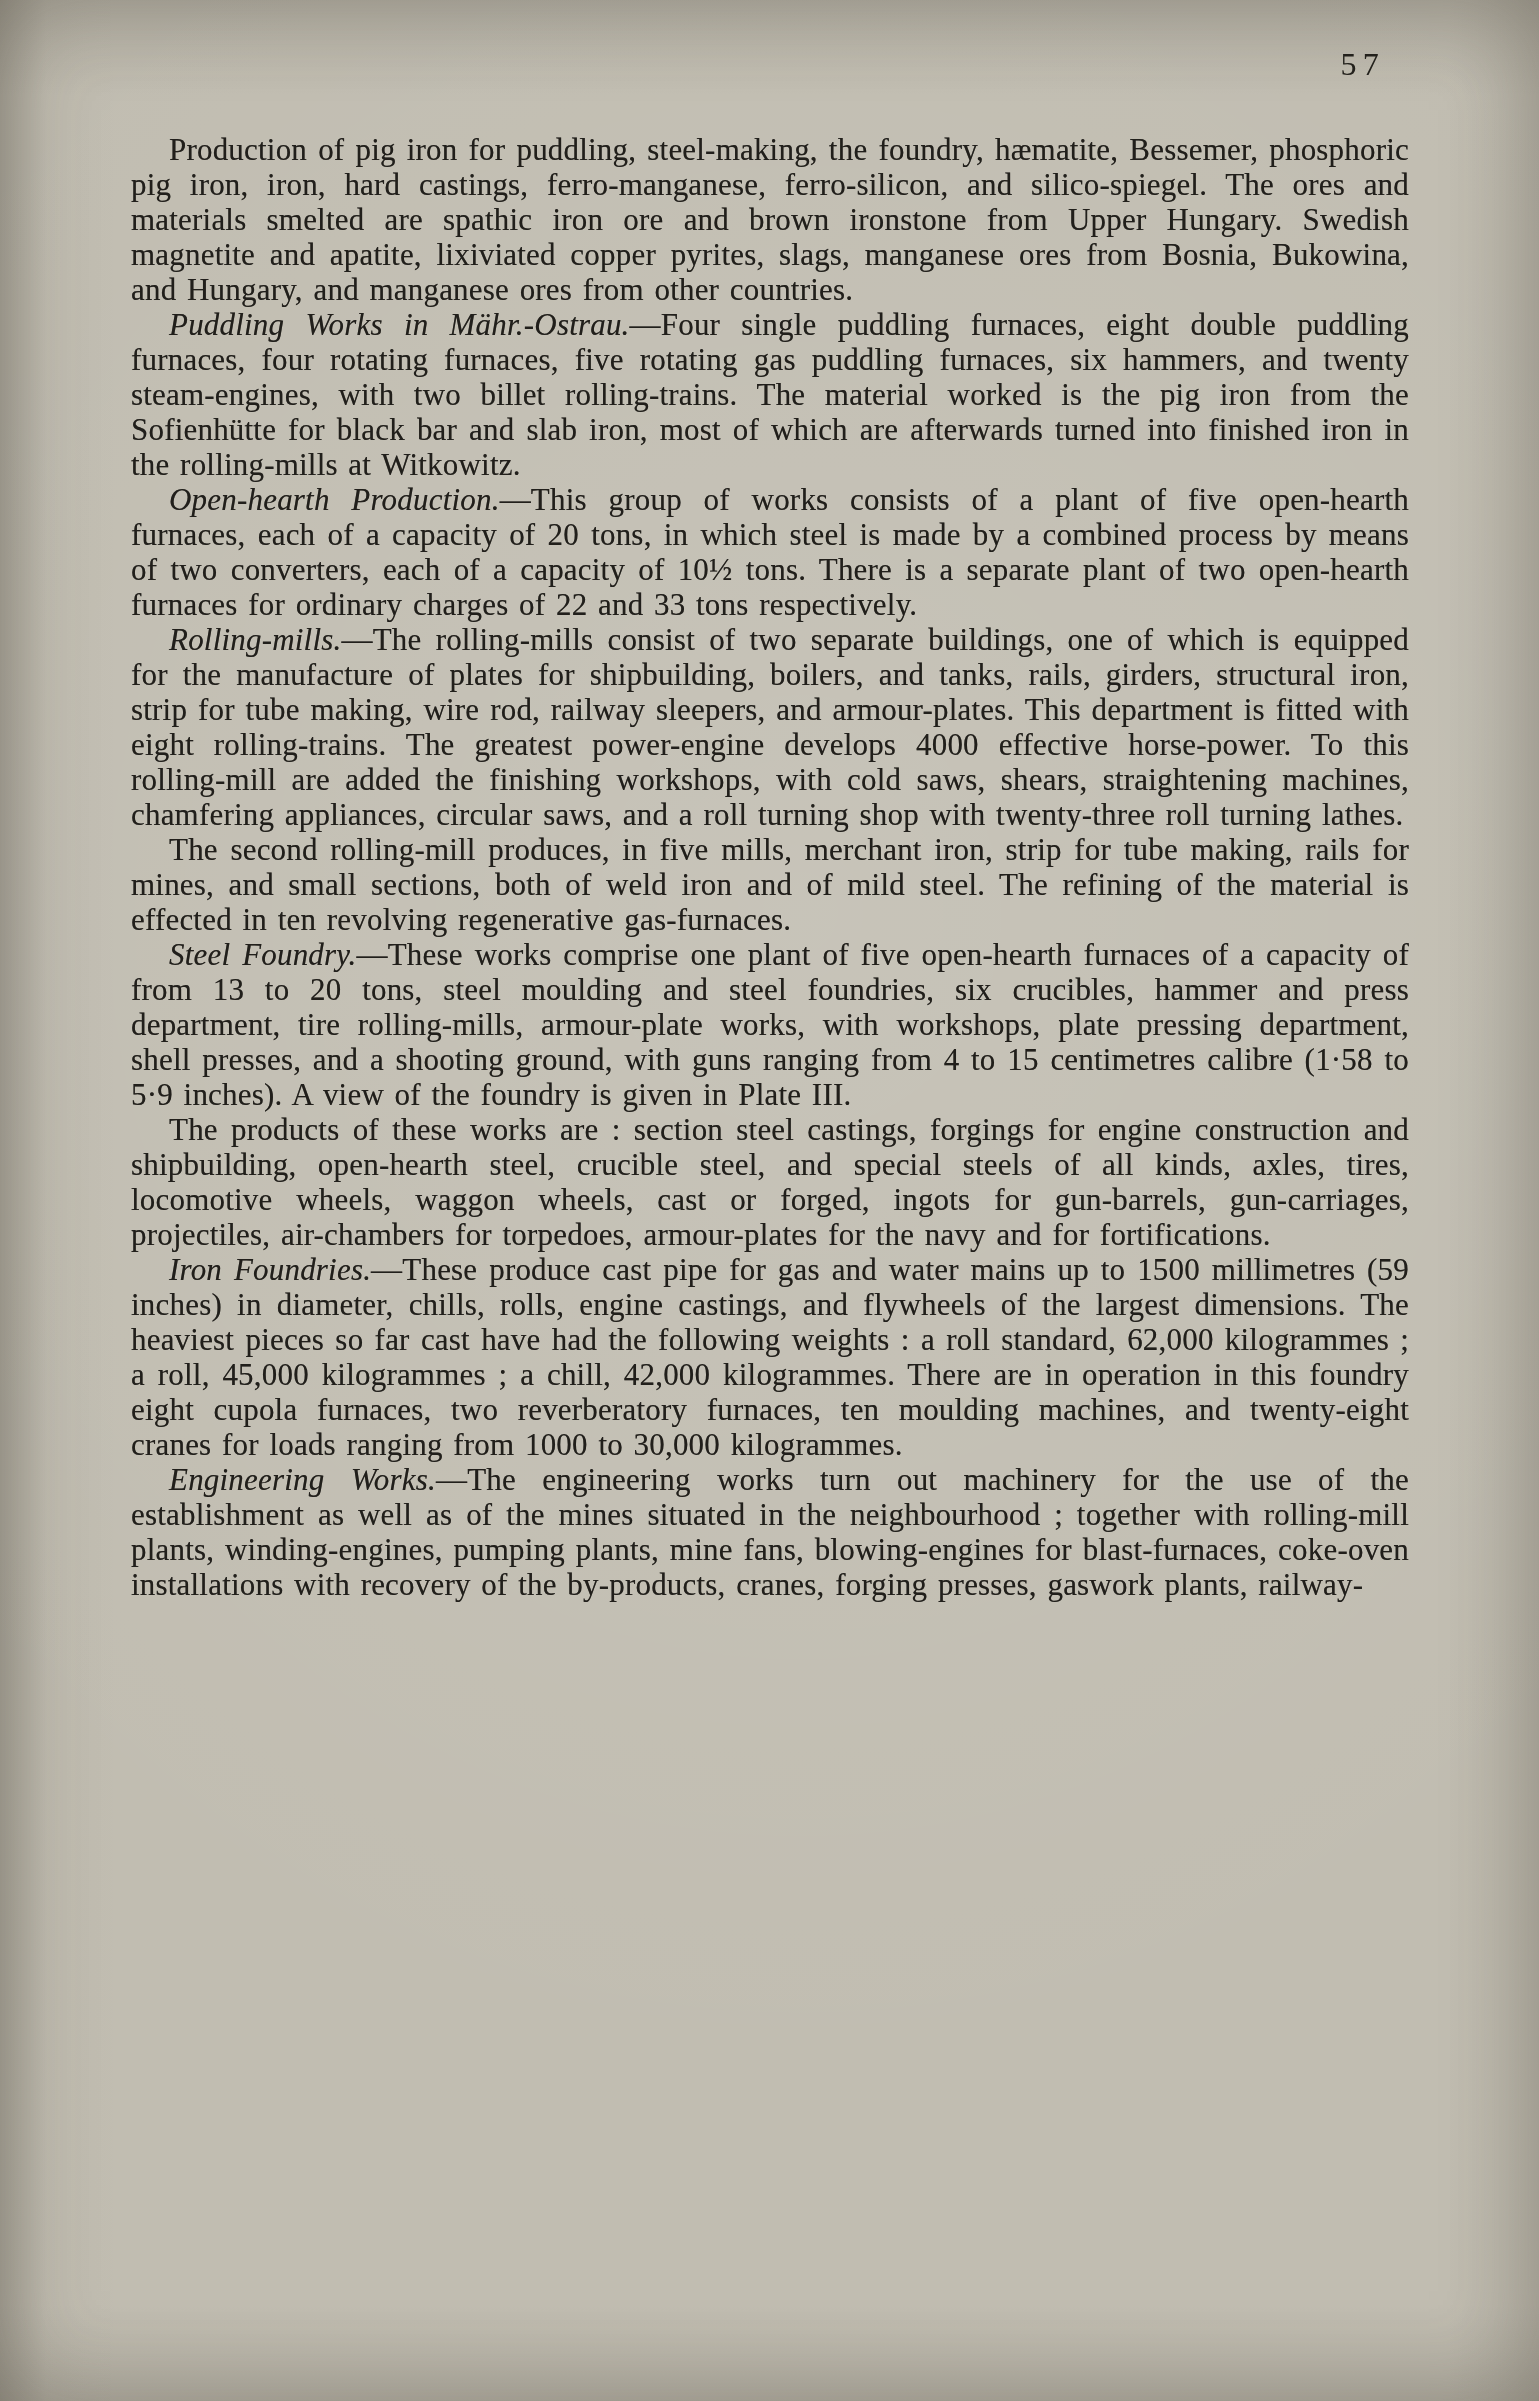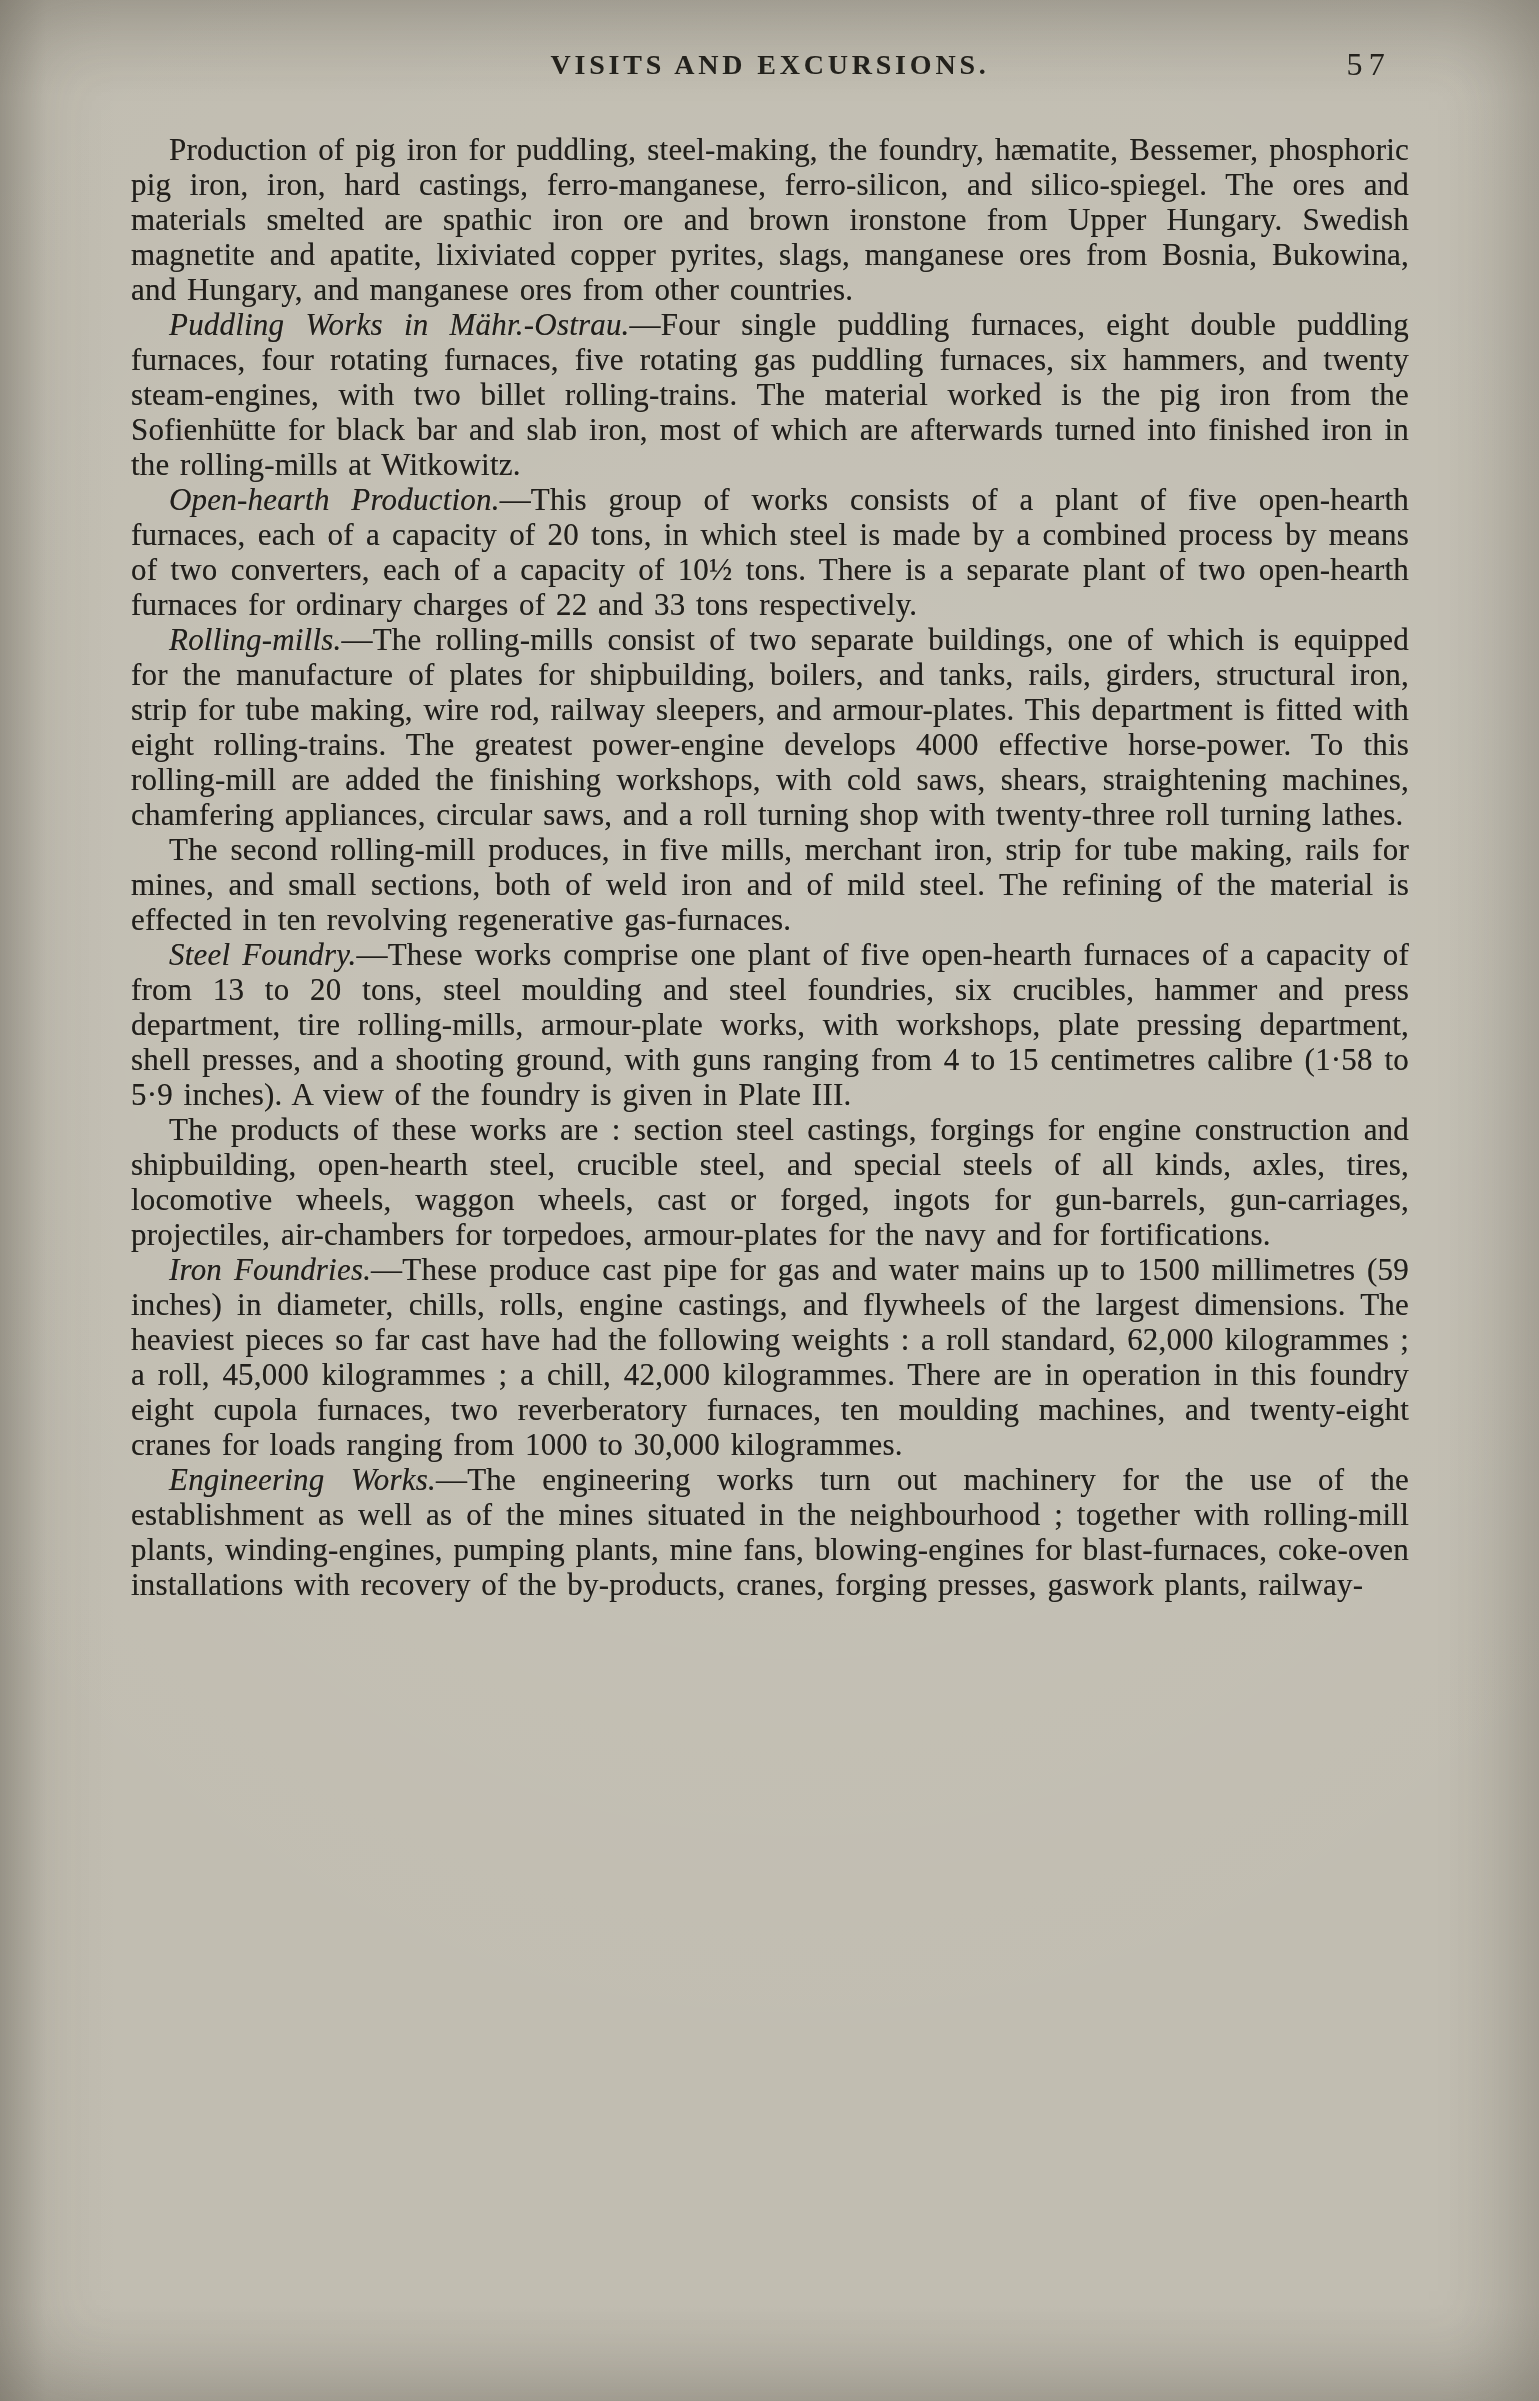--- a/index.html
+++ b/index.html
@@ -32,21 +32,21 @@
   .running-title {
     margin: 0;
     text-align: center;
     font-size: 28px;
     font-weight: bold;
     letter-spacing: 3.8px;
     color: #23211c;
   }
   .page-num {
     position: absolute;
-    right: 18px;
+    right: 24px;
     top: -3.1px;
     font-size: 32px;
     letter-spacing: 6.2px;
     color: #23211c;
   }
   .body-text {
     position: absolute;
     top: 132px;
     left: 131px;
     width: 1278px;
@@ -64,21 +64,20 @@
   .lead {
     font-style: italic;
   }
 </style>
 </head>
 <body>
 
 <div class="scan">
 
   <div class="page-header">
-    <h1 class="running-title">VISITS AND EXCURSIONS.</h1>
     <span class="page-num">57</span>
   </div>
 
   <main class="body-text">
     <p><i class="lead"></i><span>Production of pig iron for puddling, steel-making, the foundry, hæmatite, Bessemer, phosphoric pig iron, iron, hard castings, ferro-manganese, ferro-silicon, and silico-spiegel. The ores and materials smelted are spathic iron ore and brown ironstone from Upper Hungary. Swedish magnetite and apatite, lixiviated copper pyrites, slags, manganese ores from Bosnia, Bukowina, and Hungary, and manganese ores from other countries.</span></p>
     <p><i class="lead">Puddling Works in Mähr.-Ostrau.</i><span>—Four single puddling furnaces, eight double puddling furnaces, four rotating furnaces, five rotating gas puddling furnaces, six hammers, and twenty steam-engines, with two billet rolling-trains. The material worked is the pig iron from the Sofienhütte for black bar and slab iron, most of which are afterwards turned into finished iron in the rolling-mills at Witkowitz.</span></p>
     <p><i class="lead">Open-hearth Production.</i><span>—This group of works consists of a plant of five open-hearth furnaces, each of a capacity of 20 tons, in which steel is made by a combined process by means of two converters, each of a capacity of 10½ tons. There is a separate plant of two open-hearth furnaces for ordinary charges of 22 and 33 tons respectively.</span></p>
     <p><i class="lead">Rolling-mills.</i><span>—The rolling-mills consist of two separate buildings, one of which is equipped for the manufacture of plates for shipbuilding, boilers, and tanks, rails, girders, structural iron, strip for tube making, wire rod, railway sleepers, and armour-plates. This department is fitted with eight rolling-trains. The greatest power-engine develops 4000 effective horse-power. To this rolling-mill are added the finishing workshops, with cold saws, shears, straightening machines, chamfering appliances, circular saws, and a roll turning shop with twenty-three roll turning lathes.</span></p>
     <p><i class="lead"></i><span>The second rolling-mill produces, in five mills, merchant iron, strip for tube making, rails for mines, and small sections, both of weld iron and of mild steel. The refining of the material is effected in ten revolving regenerative gas-furnaces.</span></p>
     <p><i class="lead">Steel Foundry.</i><span>—These works comprise one plant of five open-hearth furnaces of a capacity of from 13 to 20 tons, steel moulding and steel foundries, six crucibles, hammer and press department, tire rolling-mills, armour-plate works, with workshops, plate pressing department, shell presses, and a shooting ground, with guns ranging from 4 to 15 centimetres calibre (1·58 to 5·9 inches). A view of the foundry is given in Plate III.</span></p>

